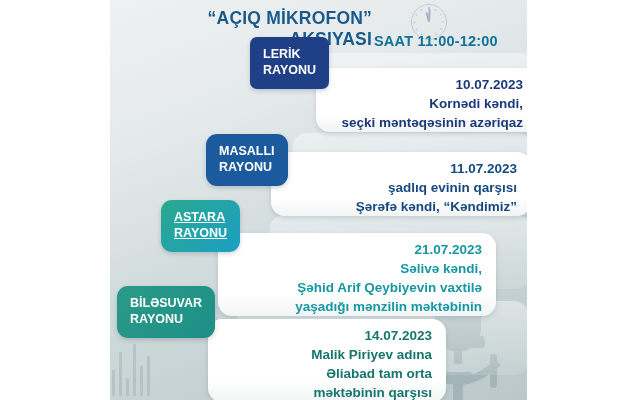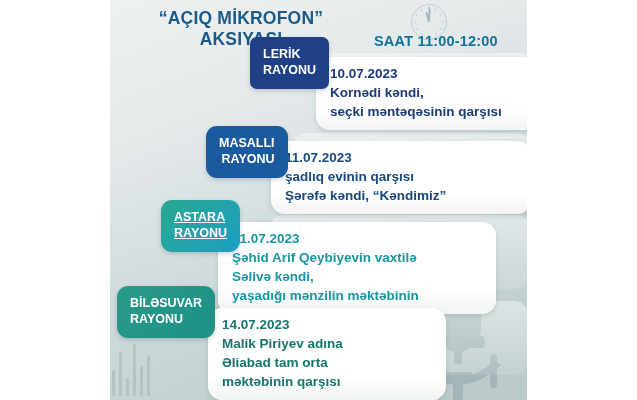--- a/index.html
+++ b/index.html
@@ -86,23 +86,24 @@
   .connector .bar{
     position:absolute;left:0;top:4px;width:26px;height:7px;border-radius:3px;
     background:linear-gradient(90deg,#ffffff,#dfe6e7);
     box-shadow:0 1px 1px rgba(60,80,95,.2);
   }
   .card{
     position:absolute;
     background:linear-gradient(180deg,#ffffff 0%,#ffffff 72%,#f2f5f5 100%);
     border-radius:14px;
     box-shadow:0 2px 5px rgba(55,80,95,.18);
-    text-align:left;
-    padding:7px 14px 9px;
+    text-align:right;
+    padding:7px 14px 0;
     z-index:1;
+    margin-top:11px;
   }
   .card .date{display:block;font-weight:bold;font-size:13.5px;line-height:19px;}
   .card .place{display:block;font-weight:bold;font-size:13.5px;line-height:19px;}
   .ghost{
     position:absolute;
     border-radius:14px;
     background:linear-gradient(180deg,rgba(255,255,255,.42),rgba(255,255,255,.12));
     z-index:0;
   }
 </style>
@@ -147,66 +148,66 @@
   </div>
   <div class="mic-bars">
     <i style="left:0;height:26px"></i>
       <i style="left:7px;height:44px"></i>
     <i style="left:14px;height:18px"></i>
       <i style="left:21px;height:52px"></i>
     <i style="left:28px;height:30px"></i>
       <i style="left:35px;height:40px"></i>
   </div>
 
-  <div class="title" style="color: rgb(26, 90, 138);">
+  <div class="title" style="color: rgb(26, 90, 138); text-align: right;">
     <span>“AÇIQ MİKROFON”</span>
     <span class="l2">AKSIYASI</span>
   </div>
 
 
   <div class="saat" style="color: rgb(18, 114, 154);">SAAT 11:00-12:00</div>
 
   <div class="row" style="left:0;top:34px;width:417px;height:80px;">
     <div class="ghost" style="left:208px;top:19px;width:215px;height:62px;"></div>
     <div class="card" style="left:206px;top:23px;width:193px;">
       <span class="date" style="color: rgb(27, 58, 122);">10.07.2023</span>
       <span class="place" style="color: rgb(27, 58, 122);">Kornədi kəndi,</span>
-      <span class="place" style="color: rgb(27, 58, 122);">seçki məntəqəsinin qarşısı</span>
+      <span class="place" style="color: rgb(27, 58, 122);">seçki məntəqəsinin azəriqaz</span>
     </div>
     <div class="connector" style="left:141px;top:37px;">
       <span class="bar"></span>
     </div>
     <div class="badge" style="left: 140px; top: 3px; background: rgb(31, 63, 135); border-radius: 7px;">
       <span>LERİK</span>
       <span class="b2">RAYONU</span>
     </div>
   </div>
 
   <div class="row" style="left:0;top:115px;width:417px;height:80px;">
     <div class="ghost" style="left:183px;top:18px;width:238px;height:62px;"></div>
     <div class="card" style="left:161px;top:26px;width:232px;">
       <span class="date" style="color: rgb(23, 73, 127);">11.07.2023</span>
       <span class="place" style="color: rgb(23, 73, 127);">şadlıq evinin qarşısı</span>
       <span class="place" style="color: rgb(23, 73, 127);">Şərəfə kəndi, “Kəndimiz”</span>
     </div>
     <div class="connector" style="left:97px;top:37px;">
       <span class="bar"></span>
     </div>
-    <div class="badge" style="left: 96px; top: 11px; background: rgb(28, 90, 158); text-align: right;">
+    <div class="badge" style="left: 96px; top: 19px; background: rgb(28, 90, 158);">
       <span>MASALLI</span>
       <span class="b2">RAYONU</span>
     </div>
   </div>
 
   <div class="row" style="left:0;top:197px;width:417px;height:92px;">
     <div class="ghost" style="left:160px;top:18px;width:260px;height:74px;"></div>
     <div class="card" style="left:108px;top:25px;width:250px;">
       <span class="date" style="color: rgb(22, 151, 163);">21.07.2023</span>
+      <span class="place" style="color: rgb(22, 151, 163);">Səlivə kəndi,</span>
       <span class="place" style="color: rgb(22, 151, 163);">Şəhid Arif Qeybiyevin vaxtilə</span>
-      <span class="place" style="color: rgb(22, 151, 163);">Səlivə kəndi,</span>
       <span class="place" style="color: rgb(22, 151, 163);">yaşadığı mənzilin məktəbinin</span>
     </div>
     <div class="connector" style="left:52px;top:37px;">
       <span class="bar"></span>
     </div>
     <div class="badge" style="left: 51px; top: 3px; background: linear-gradient(135deg, rgb(42, 168, 142), rgb(27, 159, 196)); text-decoration: underline;">
       <span>ASTARA</span>
       <span class="b2">RAYONU</span>
     </div>
   </div>

